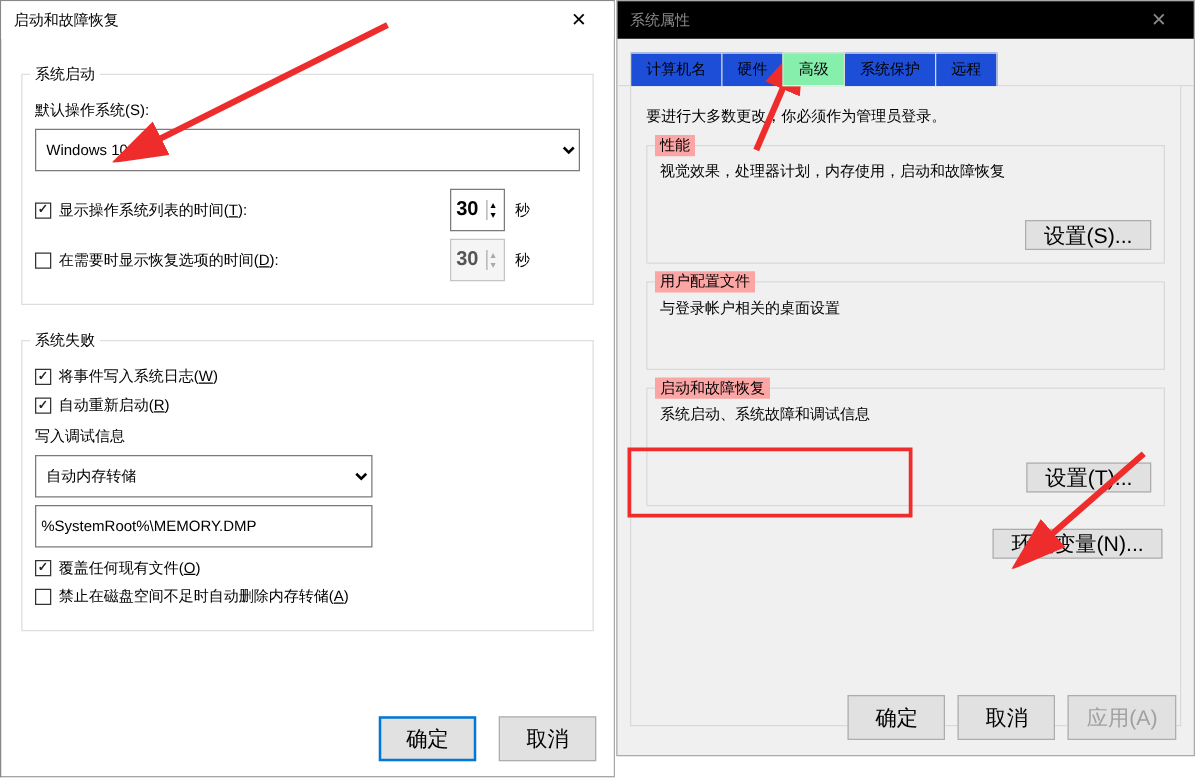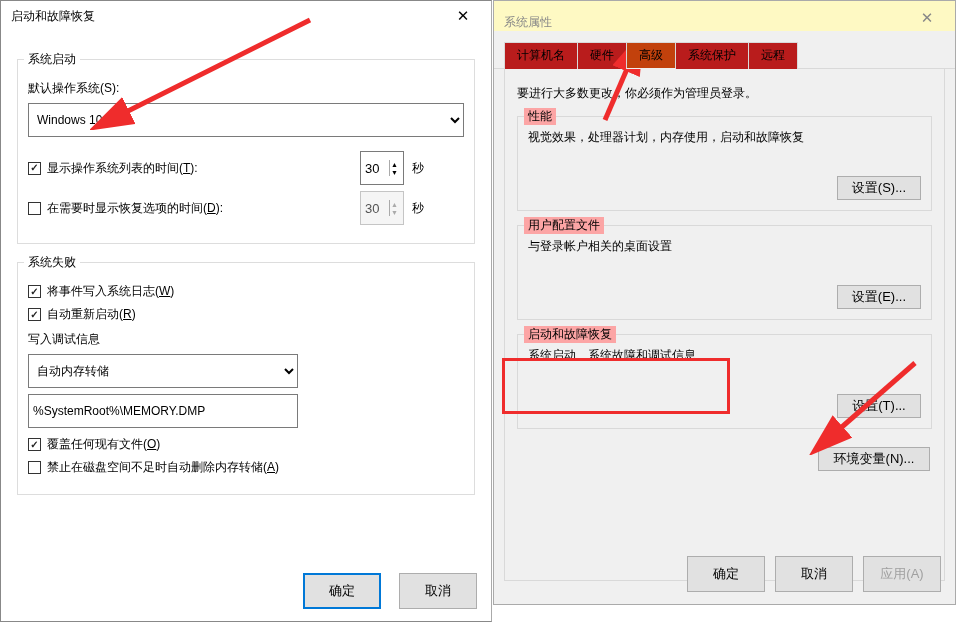--- a/index.html
+++ b/index.html
@@ -34,21 +34,21 @@
       border: 1px solid #aaa;
     }
     .titlebar {
       height: 30px;
       display: flex;
       align-items: center;
       padding: 0 8px;
       font-size: 12px;
     }
     .dialog-left .titlebar { background: #fff; }
-    .dialog-right .titlebar { background: #fef9c3; color: #888; align-items: flex-end; }
+    .dialog-right .titlebar { background: #000000; color: #888; }
     .title-text { flex: 1; padding-left: 2px; }
     .closebtn {
       width: 40px;
       height: 26px;
       display: flex;
       align-items: center;
       justify-content: center;
       font-size: 15px;
       cursor: pointer;
     }
@@ -95,38 +95,38 @@
       height: 34px;
       padding: 1px 4px;
     }
     select { width: 100%; }
     .spin {
       width: 44px;
       display: inline-flex;
       align-items: center;
     }
     .spin input {
-      border: none; outline: none; width: 24px; font-size: 13px; background: transparent;
+      border: none; outline: none; width: 24px; font-size: 16px; background: transparent; font-weight: bold;
     }
     .spin .arrows {
       display: flex; flex-direction: column; margin-left: auto; width: 12px;
     }
     .spin .arrows span {
       height: 8px; display: flex; align-items: center; justify-content: center; font-size: 7px; border-left: 1px solid #aaa; cursor: pointer;
     }
     .spin.disabled { background: #f5f5f5; color: #aaa; border-color: #c5c5c5;}
     .unit { margin-left: 8px; }
     .btn {
       border: 1px solid #adadad;
       background: #e1e1e1;
       height: 24px;
       min-width: 80px;
       padding: 0 14px;
       font-family: inherit;
-      font-size: 13px;
+      font-size: 17px;
       cursor: pointer;
       display: inline-flex;
       align-items: center;
       justify-content: center;
     }
     .btn.primary { border: 2px solid #0078d7; background: #e1e1e1; }
     .btn.disabled { color: #a0a0a0; }
     .footer {
       position: absolute;
       bottom: 12px;
@@ -140,29 +140,29 @@
     .tabs {
       display: flex;
       padding: 10px 10px 0 10px;
       border-bottom: 1px solid #d9d9d9;
       position: relative;
     }
     .tab {
       padding: 4px 12px;
       border: 1px solid #d9d9d9;
       border-bottom: none;
-      background: #b91c1c;
+      background: #1d4ed8;
       margin-right: -1px;
       font-size: 12px;
       cursor: pointer;
       position: relative;
       top: 1px;
     }
     .tab.active {
-      background: #c2410c;
+      background: #86efac;
       border-bottom: 1px solid #f0f0f0;
       z-index: 2;
     }
     .tabbody {
       border: 1px solid #d9d9d9;
       border-top: none;
       margin: 0 10px;
       height: 512px;
       padding: 16px 12px;
       background: #f0f0f0;
@@ -241,21 +241,21 @@
           <span class="arrows">
               <span>▲</span>
               <span>▼</span>
             </span>
         </span>
         <span class="unit">秒</span>
         <span style="width:40px;"></span>
       </div>
     </div>
 
-    <div class="group" style="margin-top:18px;">
+    <div class="group" style="margin-top:28px;">
       <span class="group-title">系统失败</span>
       <div class="row">
         <span class="chk checked"></span>
         <span><span>将事件写入系统日志(</span><span class="hl-underline">W</span><span>)</span></span>
       </div>
       <div class="row">
         <span class="chk checked"></span>
         <span><span>自动重新启动(</span><span class="hl-underline">R</span><span>)</span></span>
       </div>
       <div class="row" style="margin-top:8px;">写入调试信息</div>
@@ -302,21 +302,20 @@
 
     <div class="subgroup">
       <span class="subgroup-title">性能</span>
       <div class="desc">视觉效果，处理器计划，内存使用，启动和故障恢复</div>
       <div class="btn-row"><button class="btn">设置(S)...</button></div>
     </div>
 
     <div class="subgroup">
       <span class="subgroup-title">用户配置文件</span>
       <div class="desc">与登录帐户相关的桌面设置</div>
-      <div class="btn-row"><button class="btn">设置(E)...</button></div>
     </div>
 
     <div class="subgroup">
       <span class="subgroup-title">启动和故障恢复</span>
       <div class="desc">系统启动、系统故障和调试信息</div>
       <div class="btn-row"><button class="btn">设置(T)...</button></div>
     </div>
 
     <div class="envbtn">
       <button class="btn">环境变量(N)...</button>

